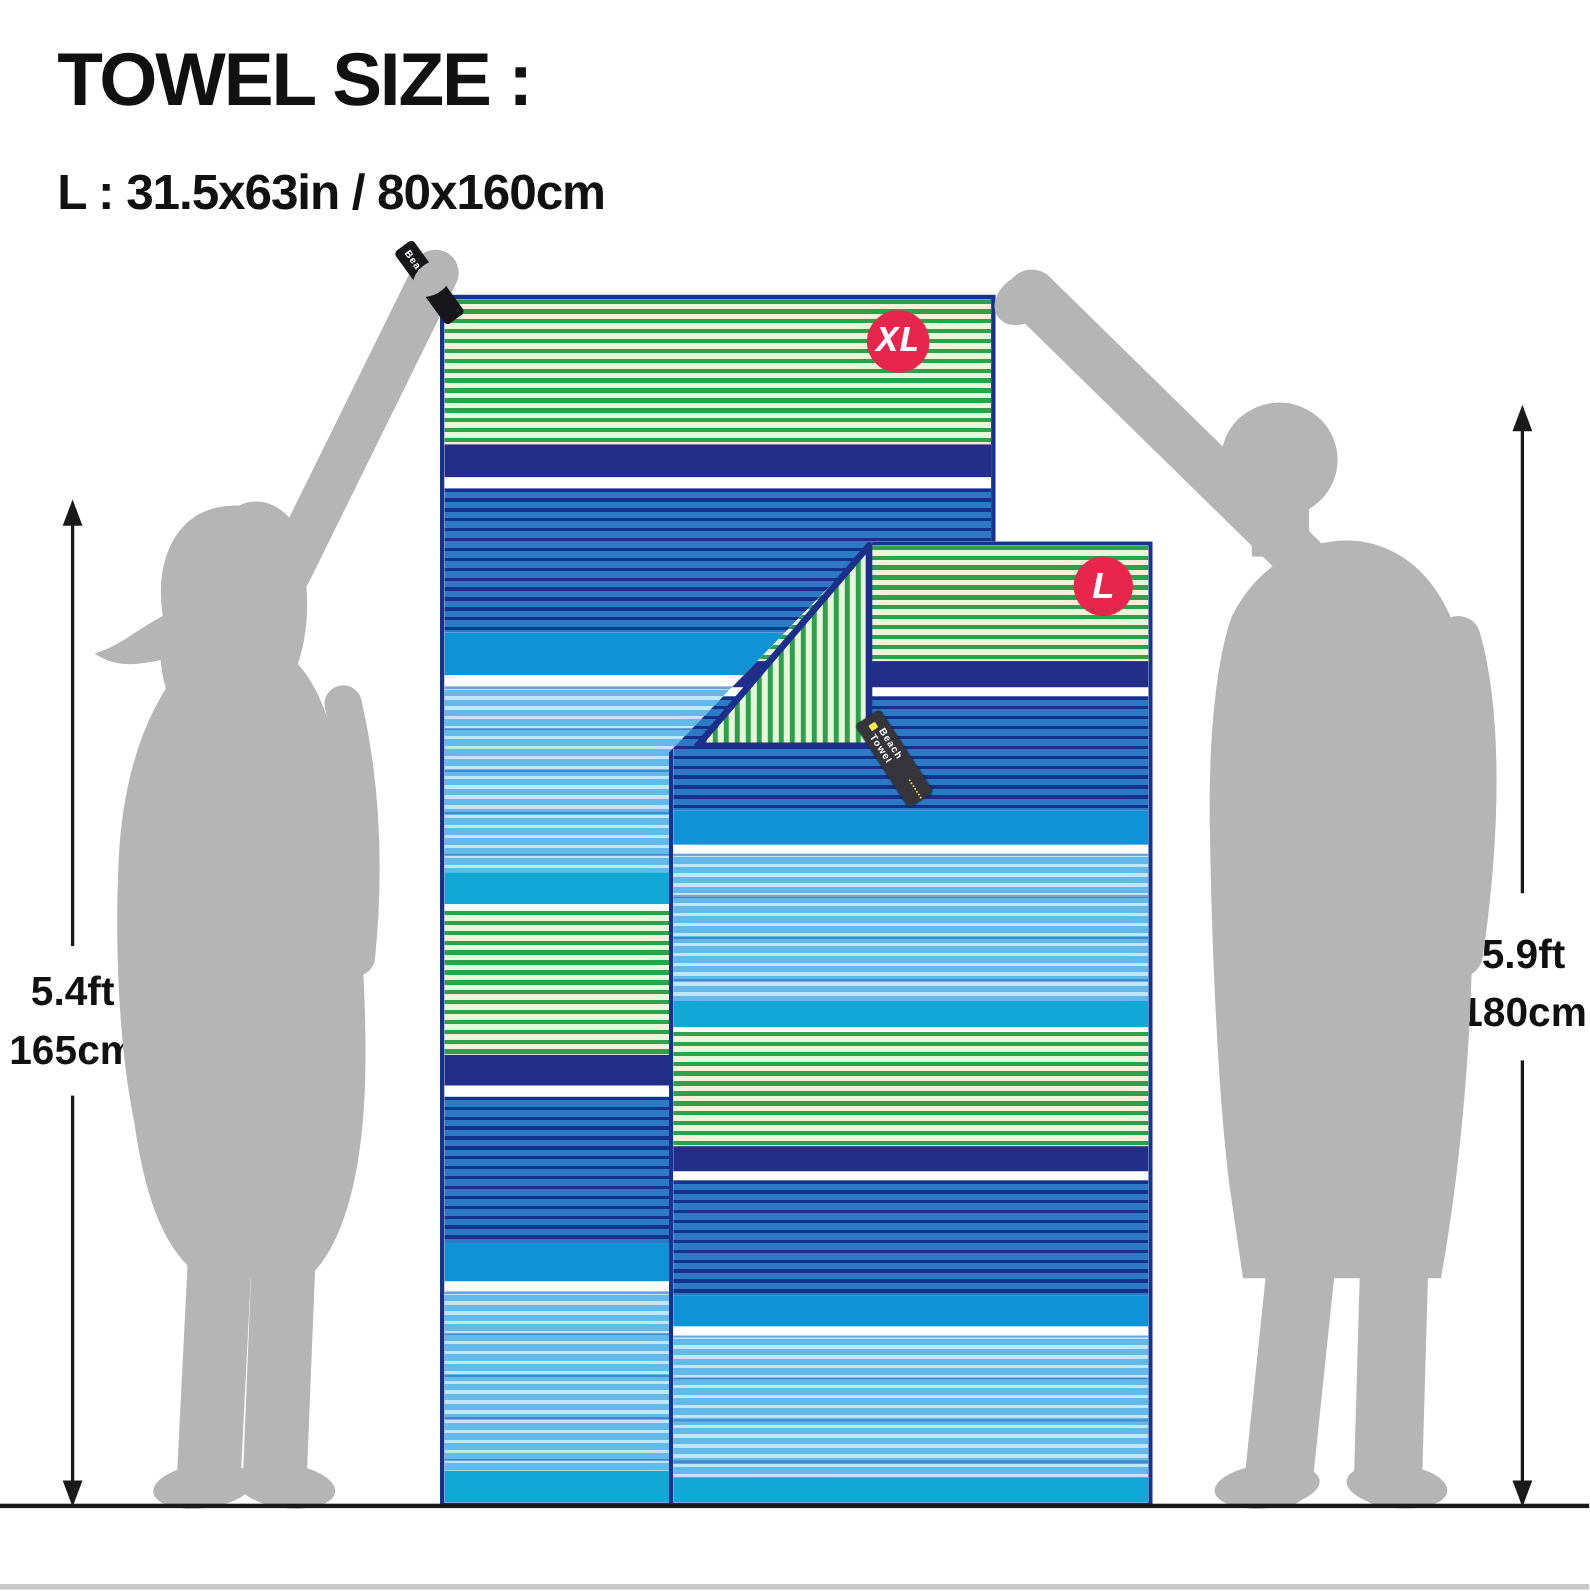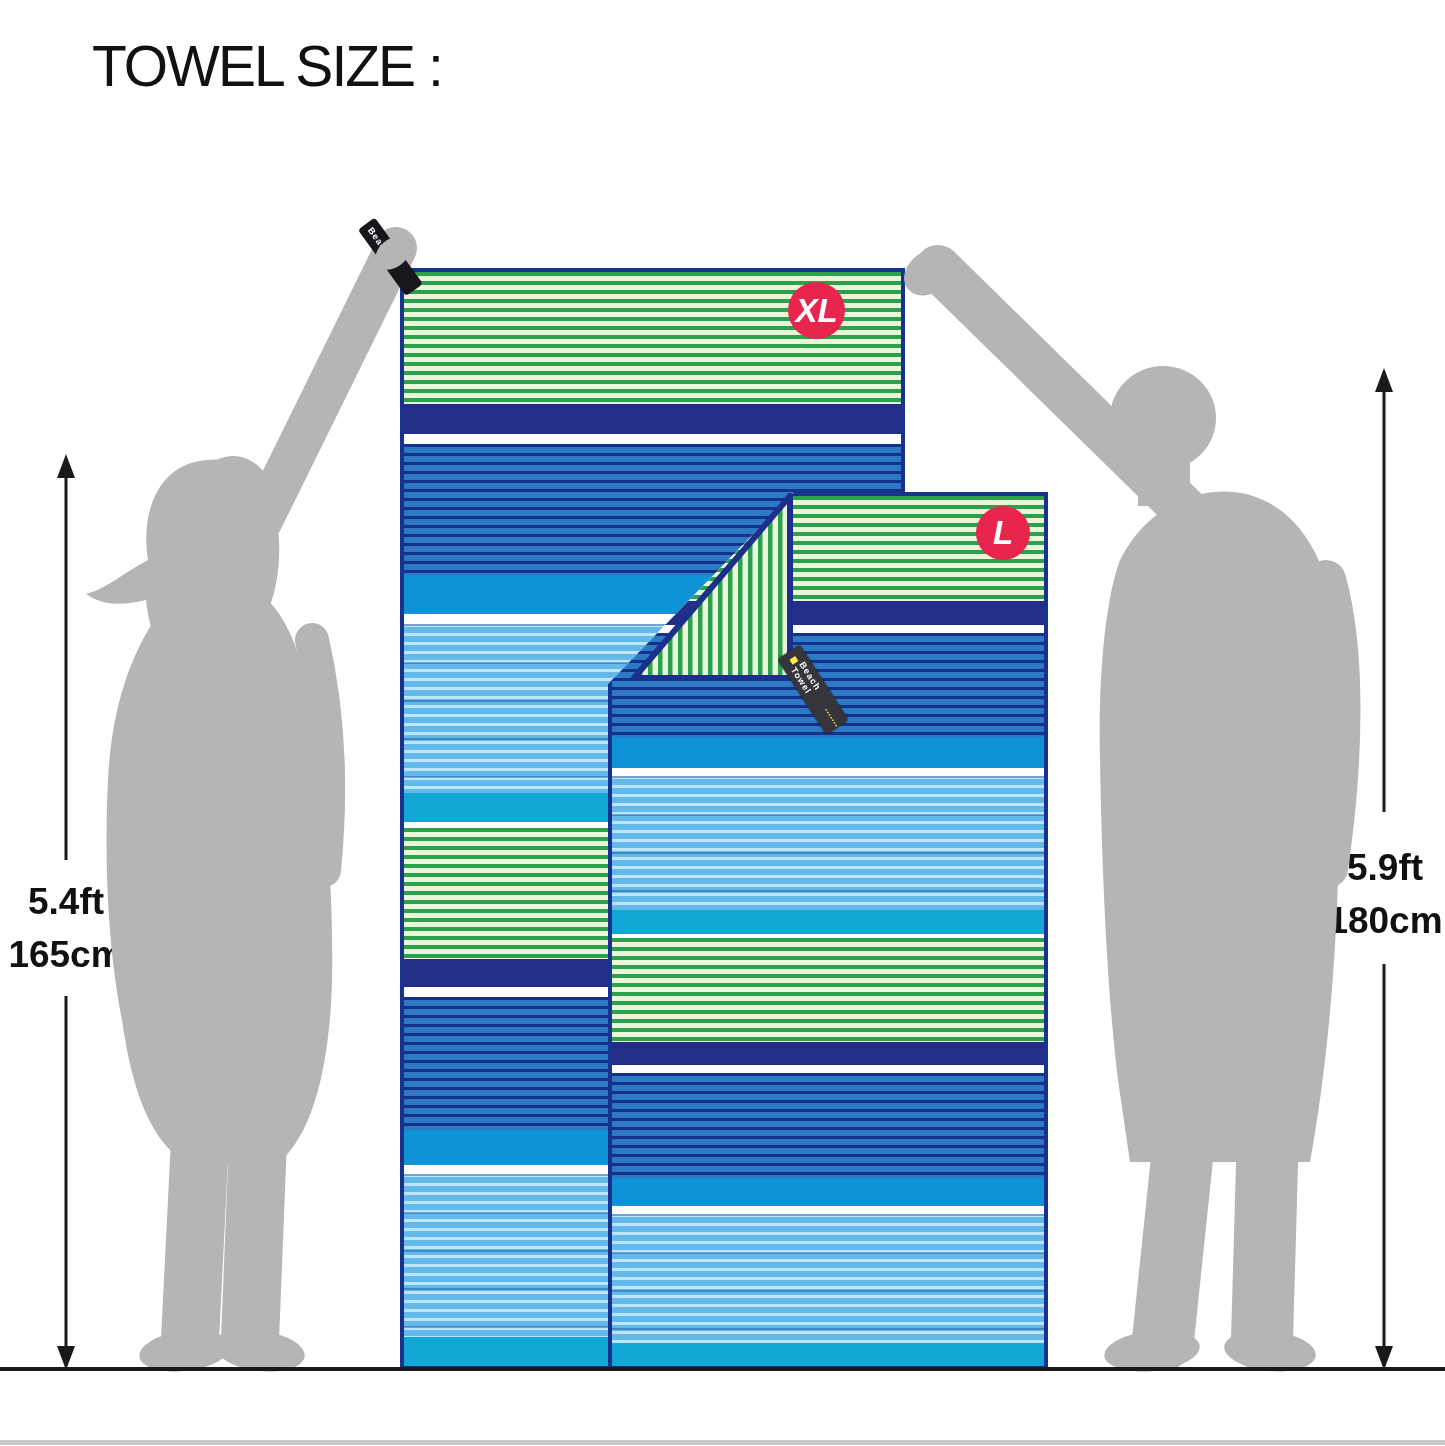--- a/index.html
+++ b/index.html
@@ -20,21 +20,21 @@
   html,body{margin:0;padding:0;background:#ffffff;}
   #canvas{
     position:relative;width:1445px;height:1446px;overflow:hidden;
     background:#ffffff;
     font-family:"Liberation Sans",sans-serif;
     color:var(--ink);
   }
   
   .title{
     position:absolute;left:52px;top:38px;
-    font-size:57px;font-weight:400;letter-spacing:-2px;line-height:1;margin-left:40px;
+    font-size:68px;font-weight:700;letter-spacing:-2px;line-height:1;
   }
   .size-line{position:absolute;font-size:45px;font-weight:700;letter-spacing:-1px;line-height:1;}
   .size-line.l{left:52px;top:152px;}
   .size-line.xl{left:818px;top:154px;}
   
   .meas{position:absolute;text-align:center;font-weight:700;font-size:37px;line-height:1.42;}
   .meas.left{left:-7px;top:876px;width:146px;}
   .meas.right{left:1308px;top:842px;width:154px;}
   
   .layer{position:absolute;left:0;top:0;}
@@ -62,21 +62,21 @@
       repeating-linear-gradient(180deg,var(--sky-stripe) 0 3px,var(--sky-bg) 3px 9px);
   }
   .band-cyan{background:var(--band-cyan);}
   
   .badge{
     position:absolute;border-radius:50%;background:var(--badge-red);
     color:#ffffff;font-weight:700;font-style:italic;
     display:flex;align-items:center;justify-content:center;
     z-index:3;
   }
-  #badge-xl{width:57px;height:57px;left:384px;top:10px;font-size:33px;}
+  #badge-xl{width:57px;height:57px;left:384px;top:10px;font-size:33px;font-family:Liberation Mono, monospace;}
   #badge-l{width:54px;height:54px;left:364px;top:10px;font-size:33px;}
   
   .hang-tag{
     position:absolute;left:0px;top:-64px;width:21px;height:82px;
     background:#17171b;border-radius:4px;
     transform:rotate(-36deg);transform-origin:50% 100%;
     color:#ffffff;display:flex;flex-direction:column;align-items:center;
     padding-top:6px;box-sizing:border-box;
   }
   .hang-tag .vtext{writing-mode:vertical-rl;font-size:9px;letter-spacing:1px;font-weight:700;}
@@ -146,20 +146,21 @@
                C 1210 483 1150 500 1120 560 Z"></path>
       <path d="M 1326 580 C 1346 650 1344 760 1328 868" stroke="#b5b5b5" stroke-width="40" stroke-linecap="round" fill="none"></path>
       <path d="M 1185 1130 L 1163 1340" stroke="#b5b5b5" stroke-width="62" stroke-linecap="round"></path>
       <path d="M 1268 1130 L 1262 1340" stroke="#b5b5b5" stroke-width="62" stroke-linecap="round"></path>
       <ellipse cx="1152" cy="1351" rx="48" ry="20" transform="rotate(-6 1152 1351)"></ellipse>
       <ellipse cx="1270" cy="1351" rx="46" ry="20" transform="rotate(6 1270 1351)"></ellipse>
     </g>
   </svg>
 
   <div class="title">TOWEL SIZE :</div>
+  <div class="size-line l">L : 31.5x63in / 80x160cm</div>
 
   <div class="meas left">
     <div>5.4ft</div>
     <div>165cm</div>
   </div>
   <div class="meas right">
     <div>5.9ft</div>
     <div>180cm</div>
   </div>
 

